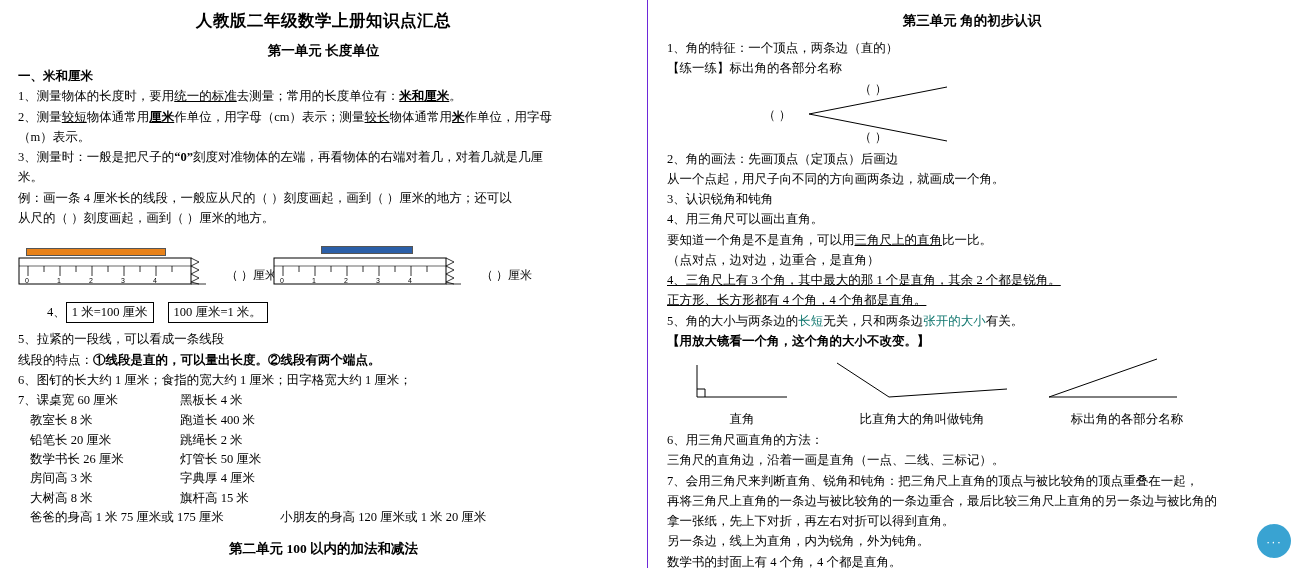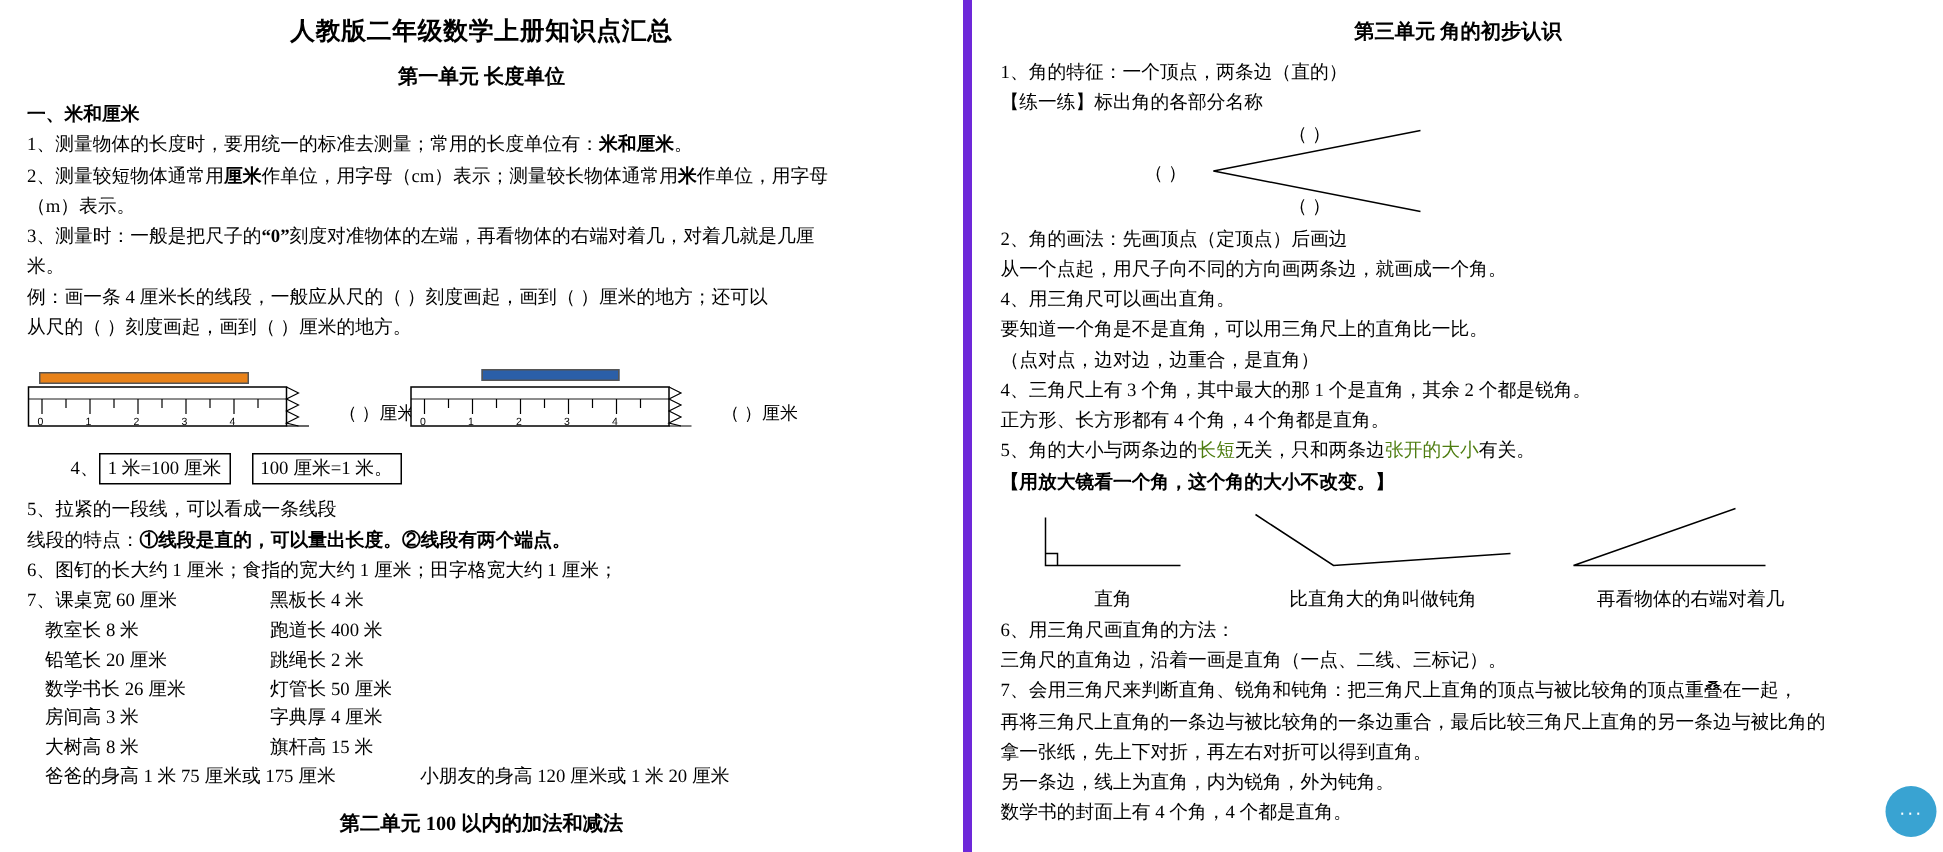--- a/index.html
+++ b/index.html
@@ -19,21 +19,21 @@
   .page {
     position: absolute;
     top: 0;
     height: 568px;
     overflow: hidden;
     box-sizing: border-box;
   }
   .page-left {
     left: 0;
     width: 648px;
-    border-right: 6px solid #6d28d9;
+    border-right: 1px solid #6d28d9;
   }
   .page-right {
     left: 649px;
     width: 646px;
   }
   .inner {
     padding: 8px 18px 0 18px;
   }
   .doc-title {
     text-align: center;
@@ -57,23 +57,23 @@
   .sec-head {
     font-weight: bold;
     margin: 2px 0 3px 0;
   }
   p.line {
     margin: 0 0 2.5px 0;
     line-height: 1.42;
   }
   .ind1 { margin-left: 14px; }
   .ind2 { margin-left: 28px; }
-  .u { }
+  .u { text-decoration: underline; }
   .b { font-weight: bold; }
-  .red { color: #4d7c0f; }
+  .red { color: #0f766e; }
   .boxed {
     display: inline-block;
     border: 1px solid #000;
     padding: 1px 5px;
     margin-right: 14px;
     font-size: 12.5px;
   }
   
   .ruler-row {
     display: flex;
@@ -283,20 +283,21 @@
       <span class="pf-text" style="left:96px; top:26px;">（  ）</span>
       <span class="pf-text" style="left:192px; top:48px;">（  ）</span>
       <svg width="330" height="66" style="position:absolute; left:130px; top:0;">
         <line x1="12" y1="33" x2="150" y2="6" stroke="#000" stroke-width="1"></line>
         <line x1="12" y1="33" x2="150" y2="60" stroke="#000" stroke-width="1"></line>
       </svg>
     </div>
 
     <p class="line">2、角的画法：先画顶点（定顶点）后画边</p>
     <p class="line ind1">从一个点起，用尺子向不同的方向画两条边，就画成一个角。</p>
+    <p class="line">3、认识锐角和钝角</p>
     <p class="line">4、用三角尺可以画出直角。</p>
     <p class="line ind1">要知道一个角是不是直角，可以用<span class="u">三角尺上的直角</span>比一比。</p>
     <p class="line ind2">（点对点，边对边，边重合，是直角）</p>
     <p class="line u">4、三角尺上有 3 个角，其中最大的那 1 个是直角，其余 2 个都是锐角。</p>
     <p class="line ind1 u">正方形、长方形都有 4 个角，4 个角都是直角。</p>
     <p class="line">5、角的大小与两条边的<span class="red">长短</span>无关，只和两条边<span class="red">张开的大小</span>有关。</p>
     <p class="line ind1 b">【用放大镜看一个角，这个角的大小不改变。】</p>
 
     <div class="angle-fig-row">
       <svg width="150" height="56">
@@ -306,21 +307,21 @@
       <svg width="210" height="56">
         <polyline points="20,10 72,44 190,36" fill="none" stroke="#000" stroke-width="1"></polyline>
       </svg>
       <svg width="200" height="56">
         <polyline points="130,6 22,44 150,44" fill="none" stroke="#000" stroke-width="1"></polyline>
       </svg>
     </div>
     <div class="angles-labels">
       <span class="al1">直角</span>
       <span class="al2">比直角大的角叫做钝角</span>
-      <span class="al3">再看物体的右端对着几</span>
+      <span class="al3">标出角的各部分名称</span>
     </div>
 
     <p class="line" style="margin-top:4px;">6、用三角尺画直角的方法：</p>
     <p class="line ind1">三角尺的直角边，沿着一画是直角（一点、二线、三标记）。</p>
     <p class="line">7、会用三角尺来判断直角、锐角和钝角：把三角尺上直角的顶点与被比较角的顶点重叠在一起，</p>
     <p class="line">再将三角尺上直角的一条边与被比较角的一条边重合，最后比较三角尺上直角的另一条边与被比角的</p>
     <p class="line">拿一张纸，先上下对折，再左右对折可以得到直角。</p>
     <p class="line">另一条边，线上为直角，内为锐角，外为钝角。</p>
     <p class="line ind1">数学书的封面上有 4 个角，4 个都是直角。</p>
 

